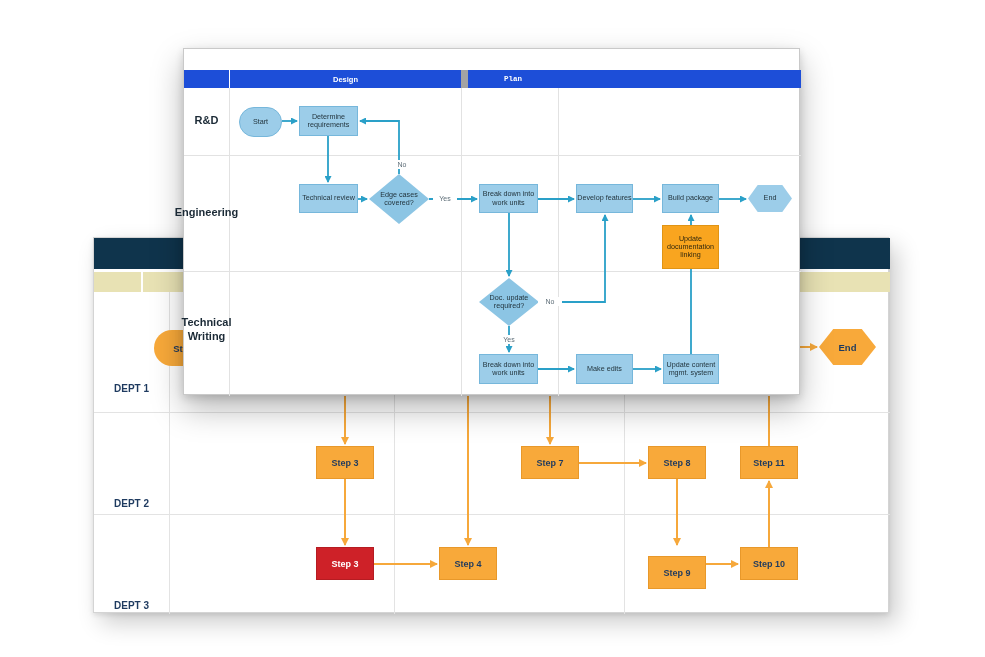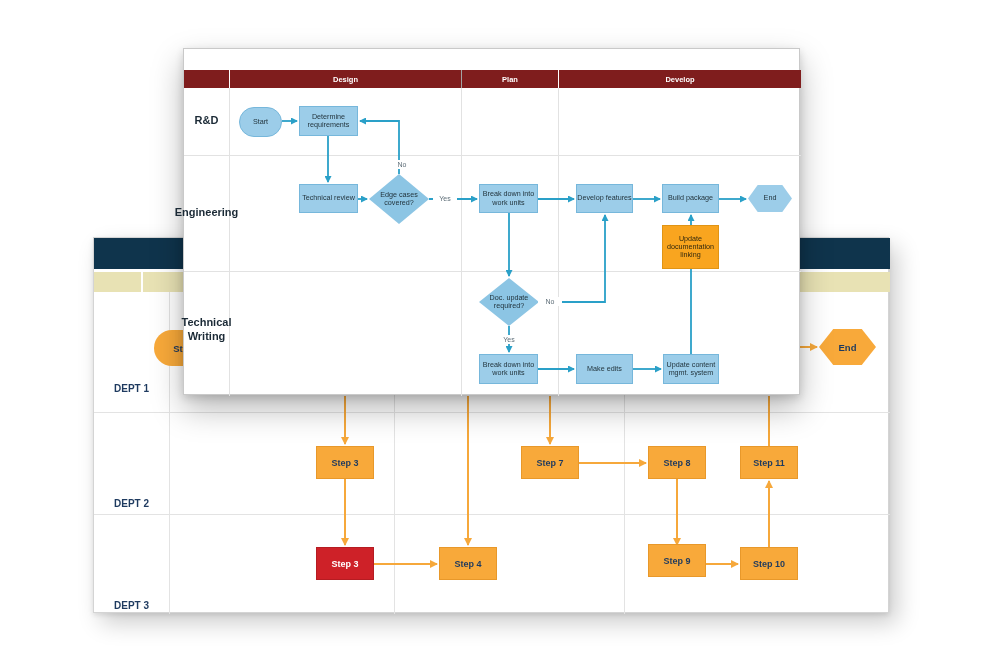--- a/index.html
+++ b/index.html
@@ -25,26 +25,26 @@
            display:flex;align-items:center;justify-content:center;font-weight:bold;font-size:9.5px;color:#1e3a5f;}
   .bg-hex{left:725px;top:91px;width:57px;height:36px;background:#f8a93a;
           clip-path:polygon(25% 0,75% 0,100% 50%,75% 100%,25% 100%,0 50%);
           display:flex;align-items:center;justify-content:center;font-weight:bold;font-size:9.5px;color:#1e3a5f;}
 
   
   .fg-card{left:183px;top:48px;width:617px;height:347px;border:1px solid #c9c9c9;
            box-shadow:0 14px 30px rgba(0,0,0,.28), 0 3px 8px rgba(0,0,0,.14);z-index:10;}
   .fg-title{left:0;top:2px;width:617px;height:17px;display:flex;align-items:center;justify-content:center;
             font-size:11px;color:#3c3c3c;}
-  .fg-band{left:0;top:21px;width:617px;height:18px;background:#7f1d1d;display:flex;}
+  .fg-band{left:0;top:21px;width:617px;height:18px;background:#1d4ed8;display:flex;}
   .fg-band .cell{height:18px;display:flex;align-items:center;justify-content:center;
                  font-weight:bold;font-size:7.5px;color:#ffffff;box-sizing:border-box;}
   .fg-band .c1{width:45px;}
   .fg-band .c2{width:232px;border-left:1px solid #ffffff;}
-  .fg-band .c3{width:97px;border-left:1px solid #a3a3a3;}
+  .fg-band .c3{width:97px;border-left:7px solid #a3a3a3;font-family:Liberation Mono, monospace;}
   .fg-band .c4{width:243px;border-left:1px solid #ffffff;}
   .fg-vline{top:39px;width:1px;height:308px;background:#e2e2e2;}
   .fg-hline{left:0;width:617px;height:1px;background:#e2e2e2;}
   .lane-label{left:0;width:45px;display:flex;align-items:center;justify-content:center;text-align:center;
               font-weight:bold;font-size:11px;color:#1b2a36;line-height:1.25;}
   .fnode{background:#9ccde9;border:1px solid #76b7db;display:flex;align-items:center;justify-content:center;
          text-align:center;font-size:7.2px;line-height:1.12;color:#1f3038;}
   .fnode.orange{background:#f9a51f;border-color:#e09415;color:#33290e;}
   .fpill{border-radius:15px;}
   .fhex{clip-path:polygon(22% 0,78% 0,100% 50%,78% 100%,22% 100%,0 50%);border:none;background:#9ccde9;}
@@ -100,31 +100,30 @@
 
     <div class="abs bg-pill">Start</div>
     <div class="abs bg-hex">End</div>
 
     <div class="abs step" style="left:222px;top:208px">Step 3</div>
     <div class="abs step" style="left:427px;top:208px">Step 7</div>
     <div class="abs step" style="left:554px;top:208px">Step 8</div>
     <div class="abs step" style="left:646px;top:208px">Step 11</div>
     <div class="abs step red" style="left:222px;top:309px">Step 3</div>
     <div class="abs step" style="left:345px;top:309px">Step 4</div>
-    <div class="abs step" style="left:554px;top:306px">Step 9</div>
+    <div class="abs step" style="left:554px;top:318px">Step 9</div>
     <div class="abs step" style="left:646px;top:309px">Step 10</div>
   </section>
 
   <section class="card fg-card">
 
     <div class="abs fg-band">
       <div class="cell c1"></div>
       <div class="cell c2">Design</div>
       <div class="cell c3">Plan</div>
-      <div class="cell c4">Develop</div>
     </div>
 
     <div class="abs fg-vline" style="left:45px"></div>
     <div class="abs fg-vline" style="left:277px"></div>
     <div class="abs fg-vline" style="left:374px"></div>
     <div class="abs fg-hline" style="top:106px"></div>
     <div class="abs fg-hline" style="top:222px"></div>
 
     <div class="abs lane-label" style="top:66px;height:12px">R&amp;D</div>
     <div class="abs lane-label" style="top:158px;height:12px">Engineering</div>

